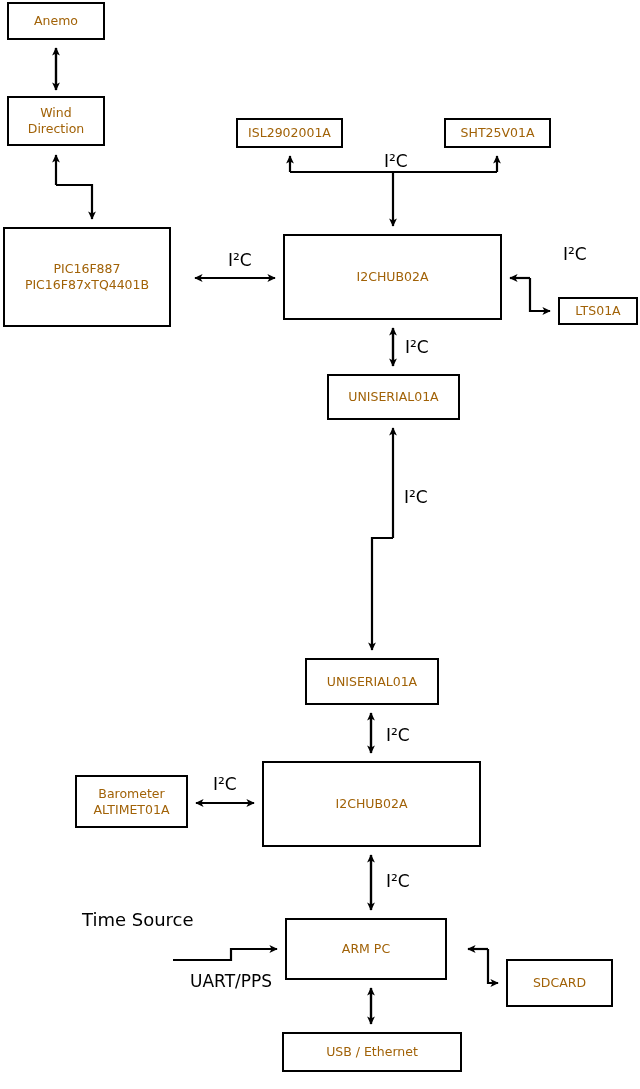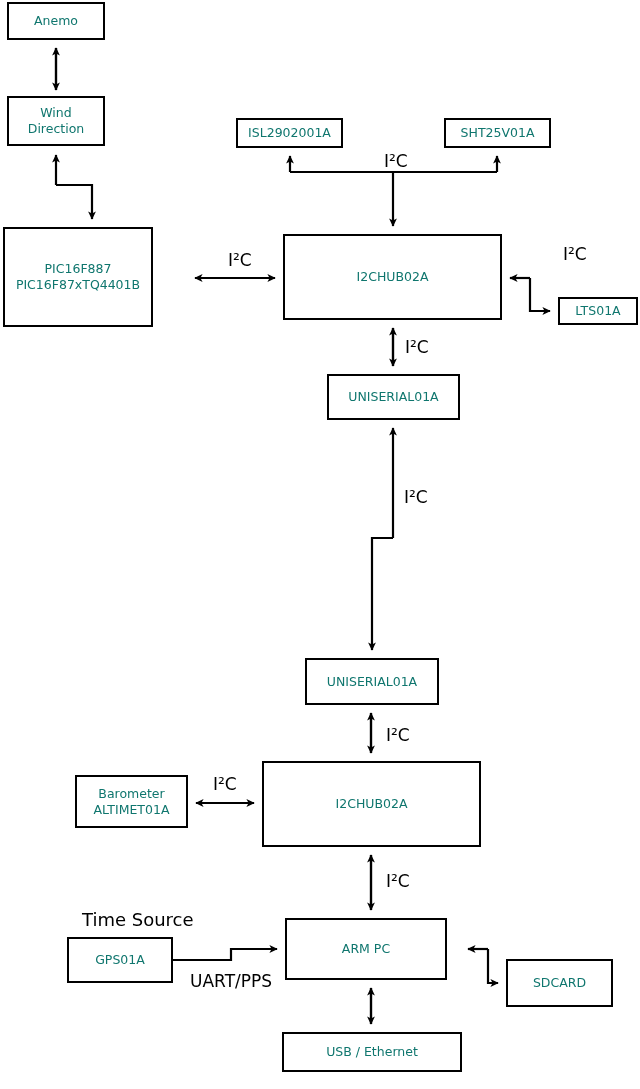--- a/index.html
+++ b/index.html
@@ -26,21 +26,21 @@
   }
   .node {
     position: absolute;
     box-sizing: border-box;
     border: 2px solid #000000;
     background: #ffffff;
     display: flex;
     align-items: center;
     justify-content: center;
     text-align: center;
-    color: #0f766e;
+    color: #a16207;
     font-size: 12.5px;
     line-height: 1.28;
     white-space: pre-line;
     z-index: 2;
   }
   .wire-label {
     position: absolute;
     color: #000000;
     font-size: 17px;
     line-height: 1;
@@ -111,41 +111,40 @@
       <line x1="371" y1="988" x2="371" y2="1024" marker-end="url(#arrow)"></line>
       <line x1="371" y1="1024" x2="371" y2="988" marker-end="url(#arrow)"></line>
     </g>
   </svg>
 
   <div class="node" style="left:7px; top:2px; width:98px; height:38px;">Anemo</div>
 
   <div class="node" style="left:7px; top:96px; width:98px; height:50px;text-align:center;">Wind
 Direction</div>
 
-  <div class="node" style="left:3px; top:227px; width:150px; height:100px;">PIC16F887
+  <div class="node" style="left:3px; top:227px; width:168px; height:100px;">PIC16F887
 PIC16F87xTQ4401B</div>
 
   <div class="node" style="left:236px; top:118px; width:107px; height:30px;">ISL2902001A</div>
 
   <div class="node" style="left:444px; top:118px; width:107px; height:30px;">SHT25V01A</div>
 
   <div class="node" style="left:283px; top:234px; width:219px; height:86px;">I2CHUB02A</div>
 
   <div class="node" style="left:558px; top:297px; width:80px; height:28px;">LTS01A</div>
 
   <div class="node" style="left:327px; top:374px; width:133px; height:46px;">UNISERIAL01A</div>
 
   <div class="node" style="left:305px; top:658px; width:134px; height:47px;">UNISERIAL01A</div>
 
   <div class="node" style="left:262px; top:761px; width:219px; height:86px;">I2CHUB02A</div>
 
   <div class="node" style="left:75px; top:775px; width:113px; height:53px;">Barometer
 ALTIMET01A</div>
 
-  <div class="node" style="left:67px; top:937px; width:106px; height:46px;">GPS01A</div>
 
   <div class="node" style="left:285px; top:918px; width:162px; height:62px;">ARM PC</div>
 
   <div class="node" style="left:506px; top:959px; width:107px; height:48px;">SDCARD</div>
 
   <div class="node" style="left:282px; top:1032px; width:180px; height:40px;">USB / Ethernet</div>
 
   <div class="wire-label" style="left:228px; top:252px;">I²C</div>
 
   <div class="wire-label" style="left:384px; top:153px;">I²C</div>

